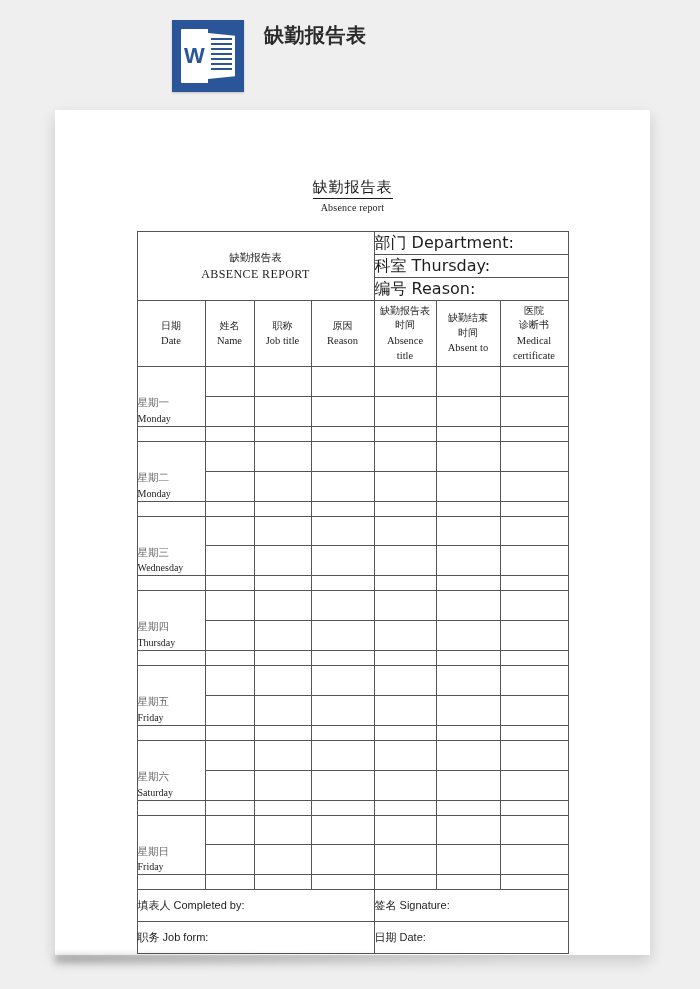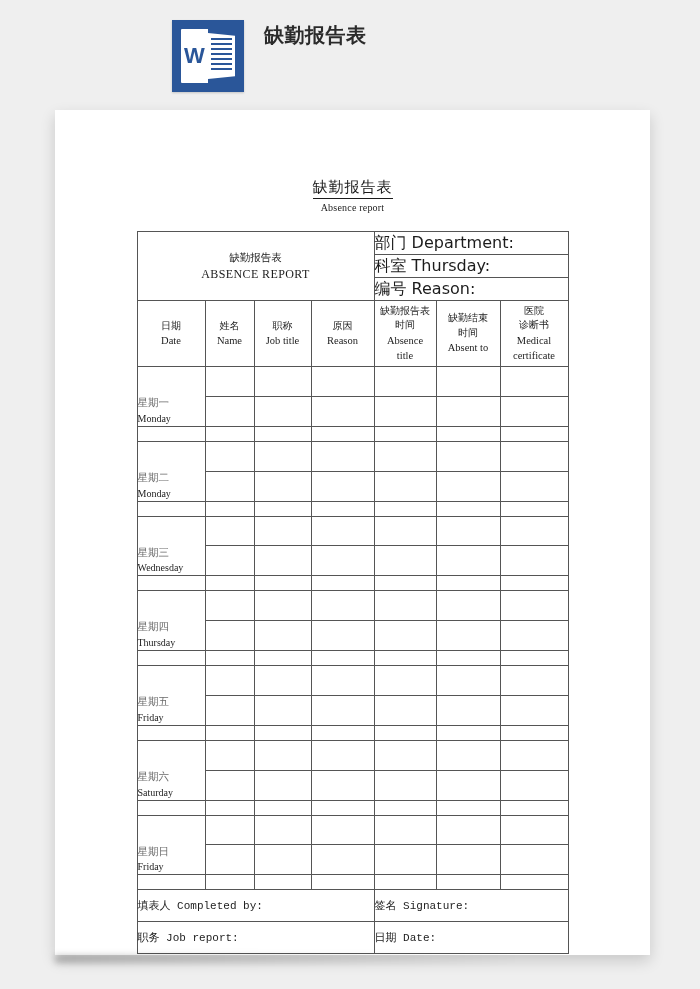--- a/index.html
+++ b/index.html
@@ -188,21 +188,21 @@
 
   .half-top { height: 24px; border-bottom: 1px solid #9a9a9a; }
   .half-bot { height: 24px; }
   .gap-row td { height: 15px; }
 
   .foot {
     font-size: 11px;
     height: 32px;
     padding: 4px 6px;
   }
-  .foot .cn { font-family: Liberation Mono, monospace; font-size: 11px; }
+  .foot .cn { font-family: Liberation Sans, sans-serif; font-size: 11px; }
 
   
   .paper::after {
     content: "";
     position: absolute;
     left: 0; bottom: -8px;
     width: 78%;
     height: 8px;
     background: linear-gradient(to right, rgba(0,0,0,.22), rgba(0,0,0,0));
     filter: blur(3px);
@@ -519,21 +519,21 @@
     <tr>
       <td class="foot" colspan="4">
         <span class="cn">填表人 Completed by:</span>
       </td>
       <td class="foot" colspan="3">
         <span class="cn">签名 Signature:</span>
       </td>
     </tr>
     <tr>
       <td class="foot" colspan="4">
-        <span class="cn">职务 Job report:</span>
+        <span class="cn">职务 Job form:</span>
       </td>
       <td class="foot" colspan="3">
         <span class="cn">日期 Date:</span>
       </td>
     </tr>
   </tbody>
     </table>
 
 </div>
 

